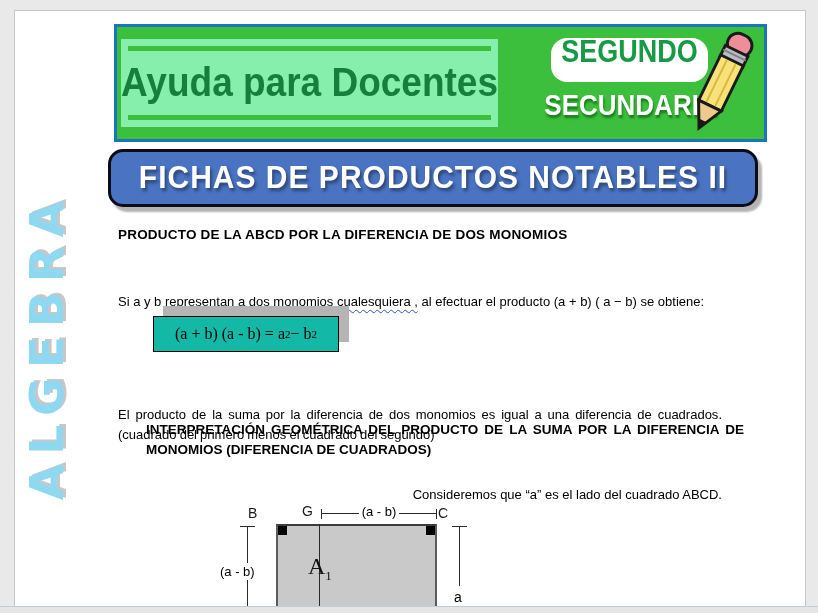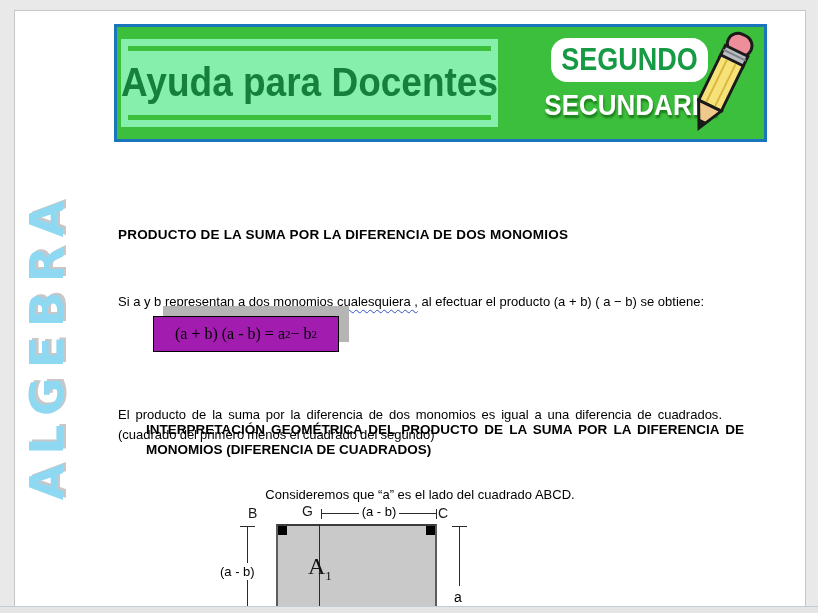--- a/index.html
+++ b/index.html
@@ -23,21 +23,21 @@
   .brand-box{
     height:100%;border-top:5px solid #3cbf3c;border-bottom:5px solid #3cbf3c;
     display:flex;align-items:center;justify-content:center;box-sizing:border-box;
   }
   .brand-text{
     font-size:37px;font-weight:800;color:#157f3c;letter-spacing:0px;
     white-space:nowrap;transform:scaleY(1.12);
   }
   .badge1{
     position:absolute;left:434px;top:11px;width:157px;height:44px;
-    background:#ffffff;border-radius:16px;display:flex;align-items:center;justify-content:center;
+    background:#ffffff;border-radius:16px;display:flex;justify-content:center;
   }
   .badge1 span{font-size:27px;font-weight:800;color:#169a44;transform:scaleY(1.15);}
   .badge2{
     position:absolute;left:430px;top:58px;width:168px;height:40px;
     display:flex;align-items:center;justify-content:center;
   }
   .badge2 span{
     font-size:26px;font-weight:800;color:#ffffff;transform:scaleY(1.15);
     text-shadow:1px 2px 2px rgba(0,70,0,.55);letter-spacing:0px;white-space:nowrap;
   }
@@ -75,32 +75,32 @@
   .p1{position:absolute;left:0;top:249px;width:604px;}
   .squiggle{
     text-decoration:underline;text-decoration-style:wavy;text-decoration-color:#2f54c9;
     text-decoration-thickness:1px;text-underline-offset:3px;
   }
   .formula-wrap{position:absolute;left:35px;top:305px;}
   .formula-shadow{
     position:absolute;left:10px;top:-10px;width:186px;height:36px;background:#b5b5b5;
   }
   .formula-box{
-    position:relative;width:184px;height:34px;background:#a21caf;border:1px solid #000;
+    position:relative;width:184px;height:34px;background:#14b8a6;border:1px solid #000;
     display:flex;align-items:center;justify-content:center;
     font-family:"Liberation Serif",serif;font-size:16px;white-space:nowrap;
   }
   .formula-box sup{font-size:11px;}
   .p2{position:absolute;left:0;top:362px;width:604px;word-spacing:-0.5px;}
   .underline{}
   .h2{
     position:absolute;left:0;top:409px;width:598px;
     font-size:13.5px;font-weight:700;text-align:justify;line-height:20px;margin-left:28px;
   }
-  .p3{position:absolute;left:0;top:442px;width:604px;text-align:center;}
+  .p3{position:absolute;left:0;top:442px;width:604px;text-align:right;}
   
   .diagram{position:absolute;left:104px;top:488px;width:270px;height:125px;font-size:14px;}
   .lbl{position:absolute;color:#1a1a1a;}
   .lbl-b{left:26px;top:6px;}
   .lbl-g{left:80px;top:4px;}
   .lbl-c{left:216px;top:6px;}
   .gray-rect{
     position:absolute;left:54px;top:25px;width:161px;height:100px;
     background:#c9c9c9;border-top:2px solid #3c3c3c;border-left:2px solid #5c5c5c;border-right:2px solid #5c5c5c;box-sizing:border-box;
   }
@@ -155,28 +155,31 @@
         <line x1="9" y1="28" x2="35" y2="28" stroke="#7e8288" stroke-width="2"></line>
         <rect x="9" y="34" width="26" height="52" fill="#f7e27a" stroke="#1a1a1a" stroke-width="3"></rect>
         <line x1="17" y1="36" x2="17" y2="85" stroke="#d9b73e" stroke-width="2"></line>
         <line x1="27" y1="36" x2="27" y2="85" stroke="#d9b73e" stroke-width="2"></line>
         <polygon points="9,86 35,86 22,112" fill="#efc98c" stroke="#1a1a1a" stroke-width="3"></polygon>
         <polygon points="17,103 27,103 22,112" fill="#1a1a1a"></polygon>
       </svg>
     </div>
   </div>
 
+  <div class="title-bar">
+    <span>FICHAS DE PRODUCTOS NOTABLES II</span>
+  </div>
 
   <div class="algebra">
     <span>ALGEBRA</span>
   </div>
 
   <div class="content">
 
-    <div class="h1">PRODUCTO DE LA SUMA POR LA DIFERENCIA DE DOS MONOMIOS</div>
+    <div class="h1">PRODUCTO DE LA ABCD POR LA DIFERENCIA DE DOS MONOMIOS</div>
 
     <div class="para p1"><span>Si a y b representan a dos monomios </span><span class="squiggle">cualesquiera ,</span><span> al efectuar el producto (a + b) ( a − b) se obtiene:</span></div>
 
     <div class="formula-wrap">
       <div class="formula-shadow"></div>
       <div class="formula-box">
           <span>(a + b) (a - b) = a</span>
           <sup>2</sup>
           <span> − b</span>
           <sup>2</sup>

